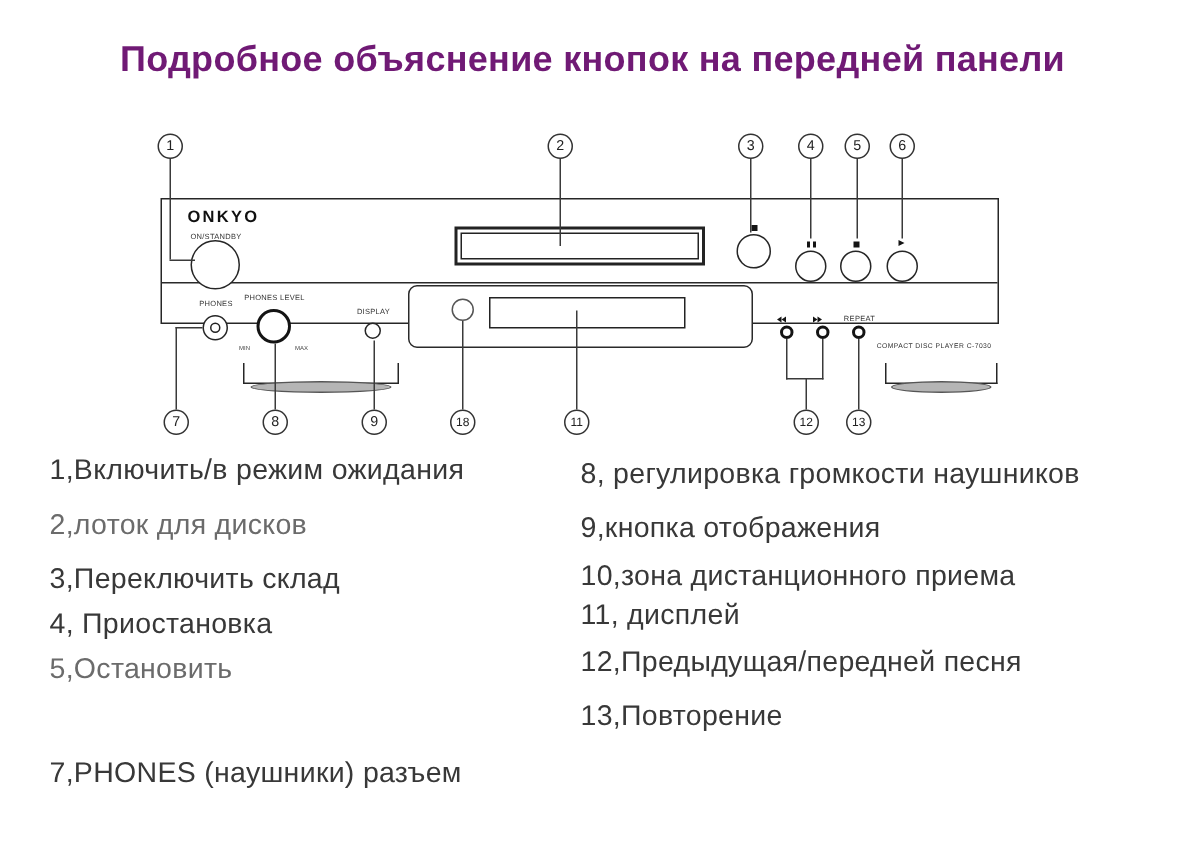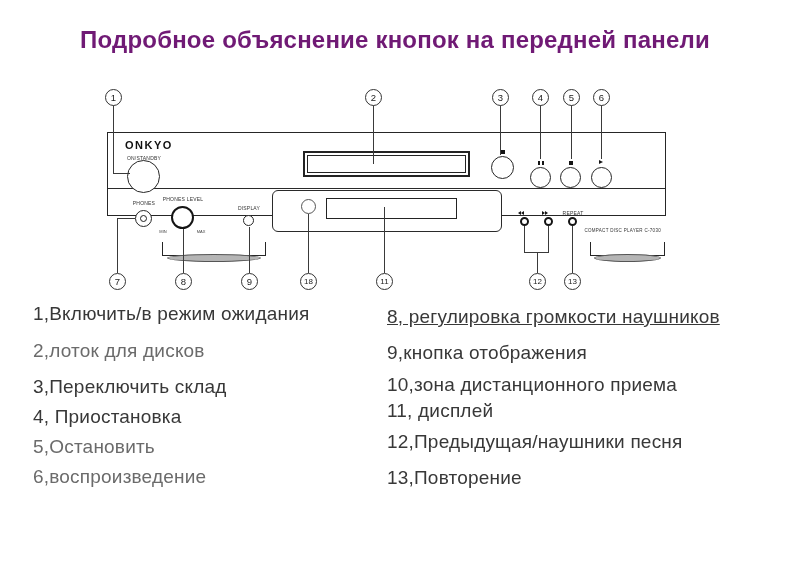--- a/index.html
+++ b/index.html
@@ -156,22 +156,22 @@
   <div class="abs co wide" style="left:300px;top:273px;">18</div>
   <div class="abs co wide" style="left:376px;top:273px;">11</div>
   <div class="abs co wide" style="left:529px;top:273px;">12</div>
   <div class="abs co wide" style="left:564px;top:273px;">13</div>
 
   <div class="abs lg dark" style="left:33px;top:303px;">1,Включить/в режим ожидания</div>
   <div class="abs lg muted" style="left:33px;top:340px;">2,лоток для дисков</div>
   <div class="abs lg dark" style="left:33px;top:376px;">3,Переключить склад</div>
   <div class="abs lg dark" style="left:33px;top:406px;">4, Приостановка</div>
   <div class="abs lg muted" style="left:33px;top:436px;">5,Остановить</div>
-  <div class="abs lg muted" style="left:33px;top:466px;">6,воспроизведение</div>
+  <div class="abs lg dark" style="left:33px;top:505px;">7,PHONES (наушники) разъем</div>
 
-  <div class="abs lg dark" style="left:387px;top:306px;text-decoration:underline;">8, регулировка громкости наушников</div>
+  <div class="abs lg dark" style="left:387px;top:306px;">8, регулировка громкости наушников</div>
   <div class="abs lg dark" style="left:387px;top:342px;text-align:center;">9,кнопка отображения</div>
   <div class="abs lg dark" style="left:387px;top:374px;">10,зона дистанционного приема</div>
   <div class="abs lg dark" style="left:387px;top:400px;">11, дисплей</div>
-  <div class="abs lg dark" style="left:387px;top:431px;">12,Предыдущая/наушники песня</div>
+  <div class="abs lg dark" style="left:387px;top:431px;">12,Предыдущая/передней песня</div>
   <div class="abs lg dark" style="left:387px;top:467px;">13,Повторение</div>
 
 </div>
 
 </body></html>

